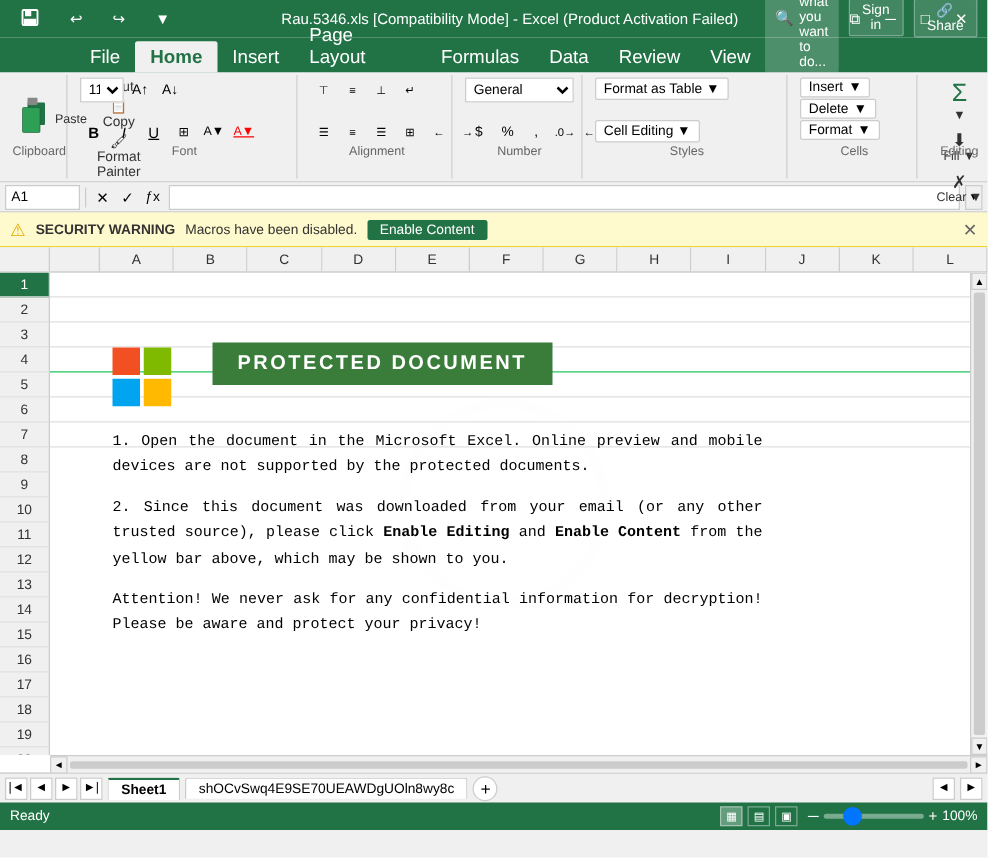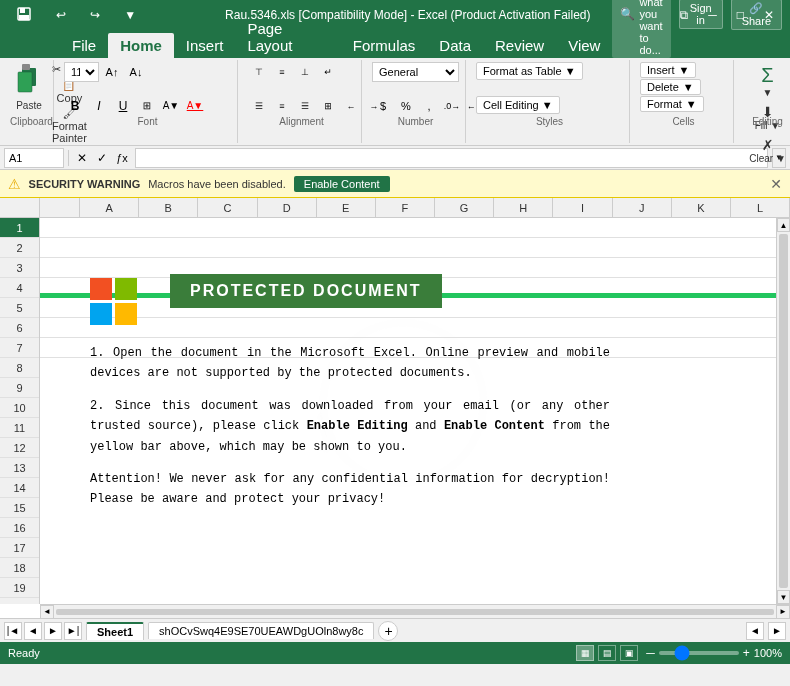--- a/index.html
+++ b/index.html
@@ -136,21 +136,21 @@
       <span style="color:white;font-size:11px;">Tell me what you want to do...</span>
     </div>
     <button style="background:rgba(255,255,255,0.15);border:1px solid rgba(255,255,255,0.3);color:white;padding:2px 10px;cursor:pointer;font-size:11px;border-radius:2px;">Sign in</button>
     <button style="background:rgba(255,255,255,0.15);border:1px solid rgba(255,255,255,0.3);color:white;padding:2px 10px;cursor:pointer;font-size:11px;border-radius:2px;">🔗 Share</button>
   </div>
 </div>
 
 <div class="ribbon">
 
   <div class="ribbon-group" style="flex-direction:row;align-items:stretch;">
-    <div style="display:flex;flex-direction:column;align-items:center;justify-content:flex-start;padding:2px 4px 14px 4px;cursor:pointer;">
+    <div style="display:flex;flex-direction:row;align-items:center;justify-content:flex-start;padding:2px 4px 14px 4px;cursor:pointer;">
       <svg width="30" height="36" viewBox="0 0 30 36">
         <rect x="8" y="4" width="14" height="18" rx="1" fill="#217346"></rect>
         <rect x="4" y="8" width="14" height="20" rx="1" fill="#2ea055" stroke="#1a5c38" stroke-width="0.5"></rect>
         <rect x="8" y="0" width="8" height="6" rx="1" fill="#888"></rect>
       </svg>
       <span style="font-size:10px;color:#333;">Paste</span>
     </div>
     <div class="small-btns">
       <button class="small-btn">✂ Cut</button>
       <button class="small-btn">📋 Copy</button>
@@ -339,21 +339,21 @@
           <circle cx="150" cy="100" r="80" fill="none" stroke="#888" stroke-width="8" opacity="0.3"></circle>
         </svg>
       </div>
 
       <div style="position:absolute;top:0;left:0;width:100%;height:100%;z-index:1;">
 
         <div style="height:20px;border-bottom:1px solid #e0e0e0;"></div>
         <div style="height:20px;border-bottom:1px solid #e0e0e0;"></div>
         <div style="height:20px;border-bottom:1px solid #e0e0e0;"></div>
 
-        <div style="height:20px;border-bottom:5px solid #22c55e;display:flex;align-items:center;padding-left:8px;">
+        <div style="height:20px;border-bottom:1px solid #22c55e;display:flex;align-items:center;padding-left:8px;">
 
           <div style="display:flex;gap:2px;position:absolute;left:50px;top:60px;">
             <div style="display:grid;grid-template-columns:1fr 1fr;gap:2px;width:48px;height:48px;">
               <div style="background:#f25022;width:22px;height:22px;"></div>
               <div style="background:#7fba00;width:22px;height:22px;"></div>
               <div style="background:#00a4ef;width:22px;height:22px;"></div>
               <div style="background:#ffb900;width:22px;height:22px;"></div>
             </div>
           </div>
 

